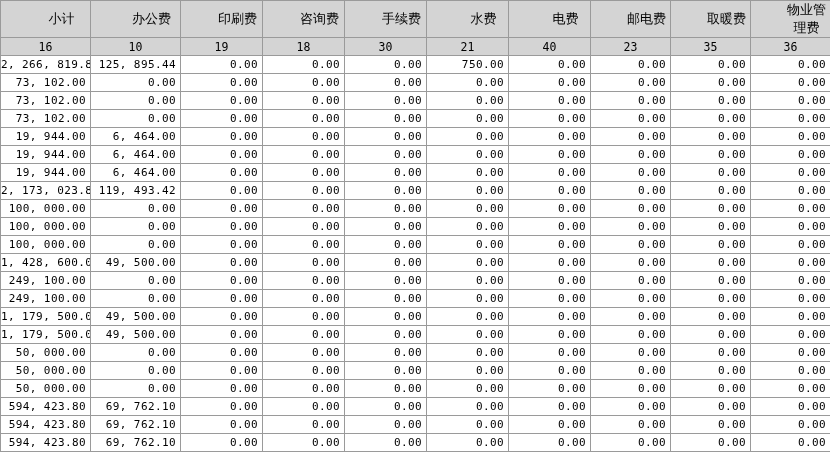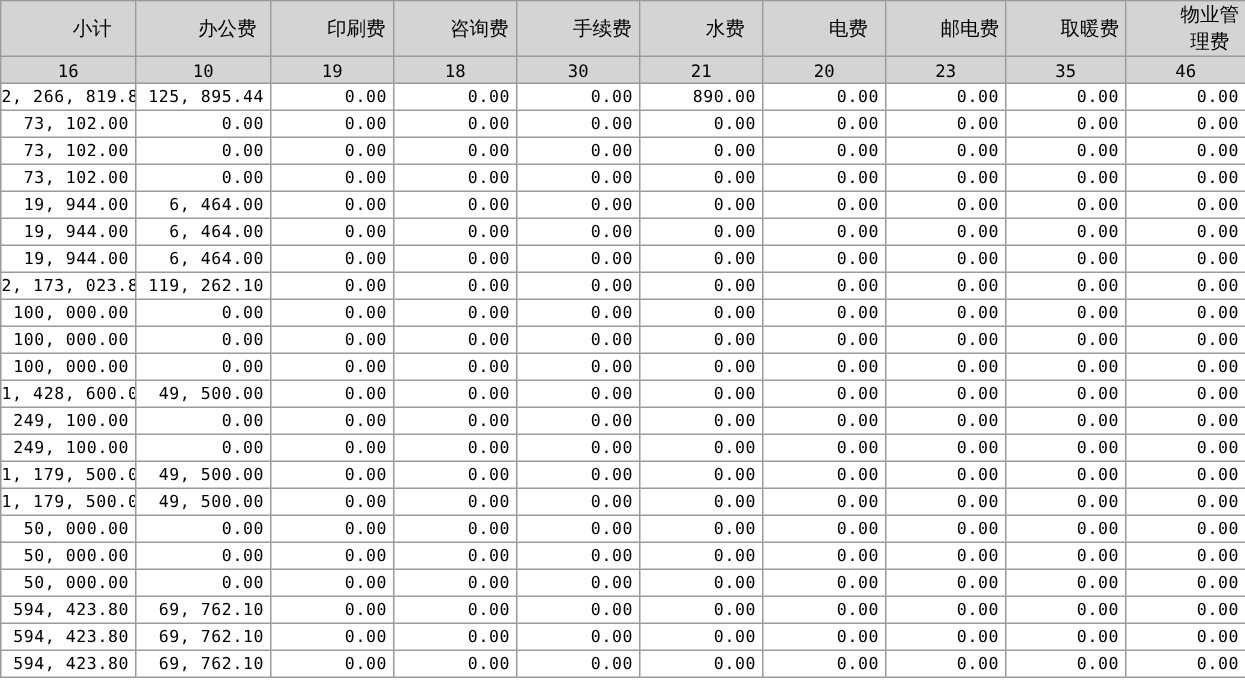--- a/index.html
+++ b/index.html
@@ -85,34 +85,34 @@
         <th class="colheader">取暖费</th>
         <th class="colheader">物业管理费</th>
       </tr>
     <tr id="number-row" class="numrow">
         <td>16</td>
         <td>10</td>
         <td>19</td>
         <td>18</td>
         <td>30</td>
         <td>21</td>
-        <td>20</td>
+        <td>40</td>
         <td>23</td>
         <td>35</td>
-        <td>46</td>
+        <td>36</td>
       </tr>
   </thead>
   <tbody id="data-body" class="databody">
       <tr>
         <td>2, 266, 819.80</td>
         <td>125, 895.44</td>
         <td>0.00</td>
         <td>0.00</td>
         <td>0.00</td>
-        <td>890.00</td>
+        <td>750.00</td>
         <td>0.00</td>
         <td>0.00</td>
         <td>0.00</td>
         <td>0.00</td>
       </tr>
       <tr>
         <td>73, 102.00</td>
         <td>0.00</td>
         <td>0.00</td>
         <td>0.00</td>
@@ -178,21 +178,21 @@
         <td>0.00</td>
         <td>0.00</td>
         <td>0.00</td>
         <td>0.00</td>
         <td>0.00</td>
         <td>0.00</td>
         <td>0.00</td>
       </tr>
       <tr>
         <td>2, 173, 023.80</td>
-        <td>119, 262.10</td>
+        <td>119, 493.42</td>
         <td>0.00</td>
         <td>0.00</td>
         <td>0.00</td>
         <td>0.00</td>
         <td>0.00</td>
         <td>0.00</td>
         <td>0.00</td>
         <td>0.00</td>
       </tr>
       <tr>

